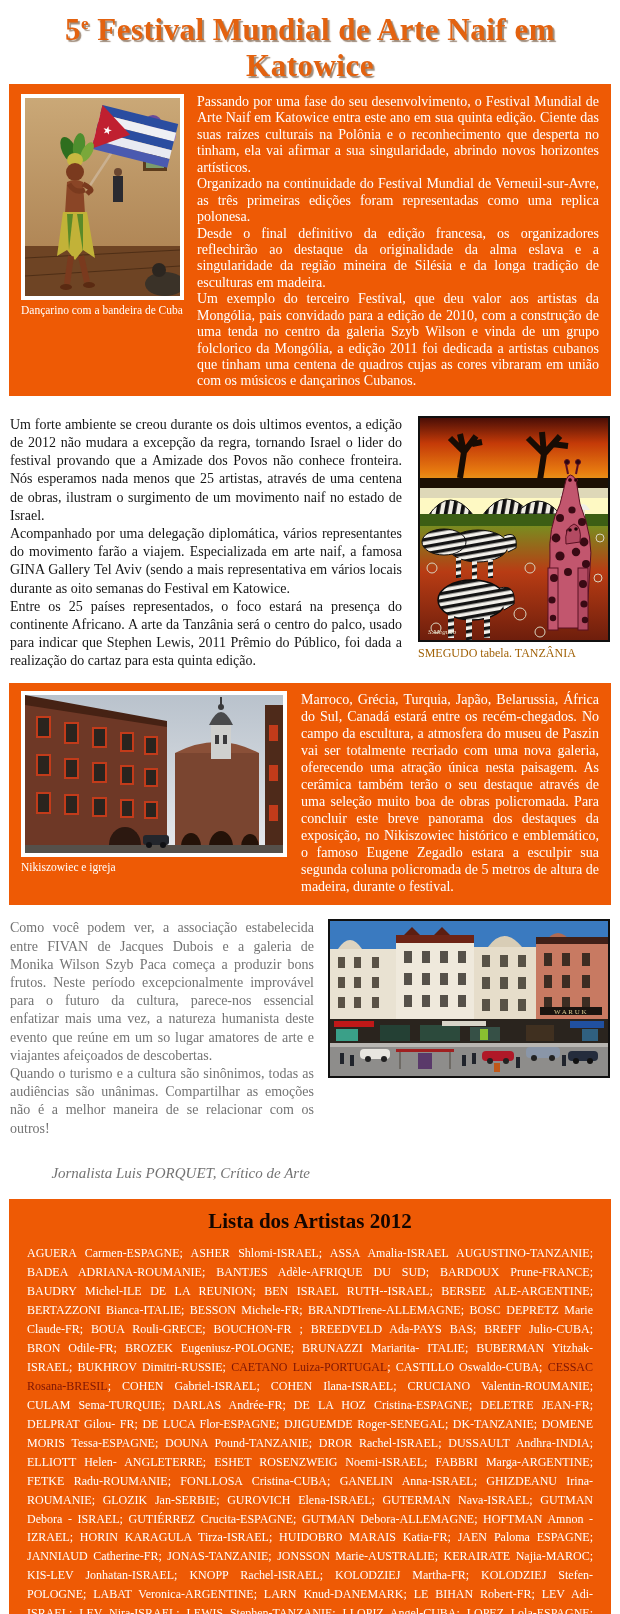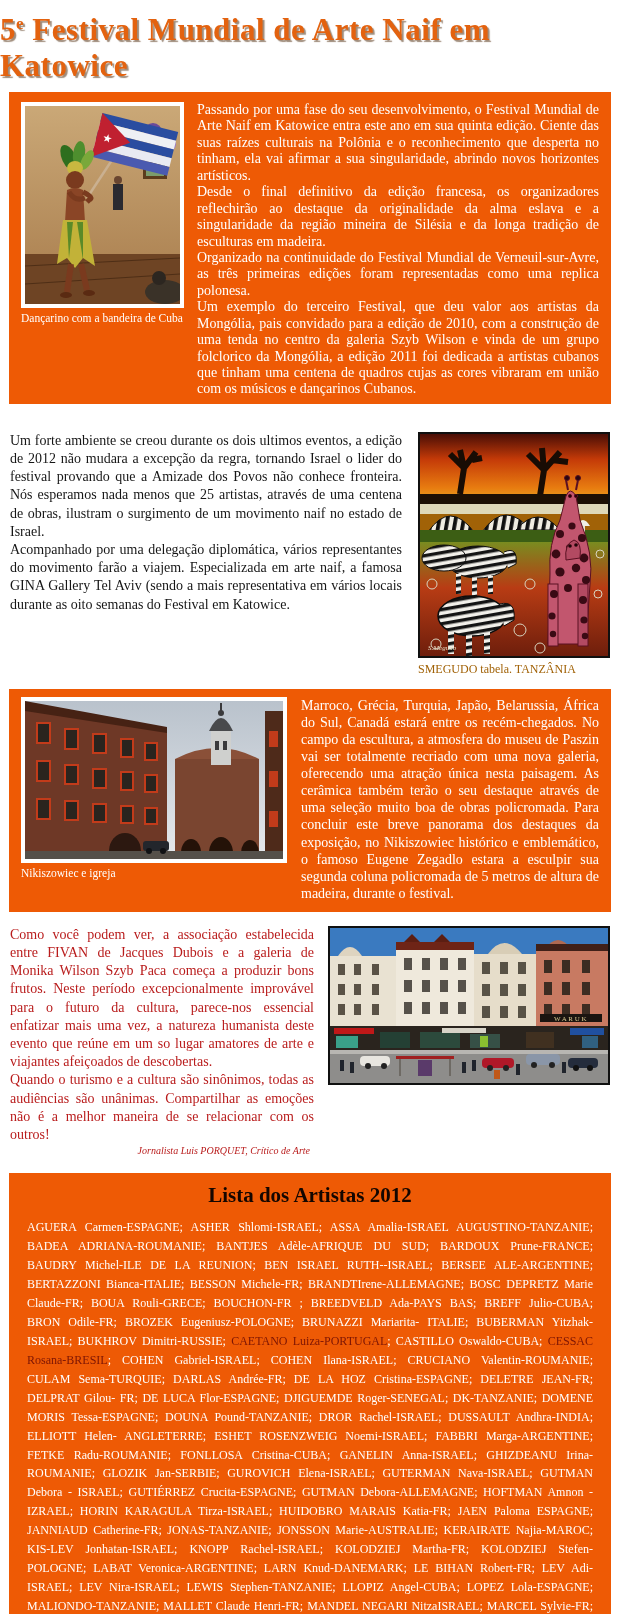--- a/index.html
+++ b/index.html
@@ -2,55 +2,55 @@
 <html style="--orange: #EE5A05; --title_orange: #E3620F; --maroon: #7C1505; --infobar_black: #040404;"><head>
 <meta charset="utf-8">
 <title>5e Festival Mundial de Arte Naif em Katowice</title>
 <style>
   *{box-sizing:border-box;margin:0;padding:0}
   html,body{background:#fff}
   body{width:620px;font-family:"Liberation Serif","DejaVu Serif",serif;color:#1a1a1a}
   .page{width:620px;overflow:hidden}
 
   
-  .hdr{padding:12px 0 8px;text-align:left}
+  .hdr{padding:12px 0 0;text-align:center}
   .hdr h1{font-size:31px;font-weight:bold;color:var(--title_orange,#E3620F);
           text-shadow:2px 2px 1px rgba(80,45,15,.55);letter-spacing:.5px}
   .hdr sup{font-size:.55em}
 
   
   .orange{background:var(--orange,#EE5A05);color:#fff;margin:0 9px}
   .whitesec{background:#fff;color:#161616}
   .just{text-align:justify}
   .flex{display:flex}
   figure{flex:0 0 auto}
   figcaption{font-size:11.5px;text-align:left;padding-top:4px}
   .frame-white{border:4px solid #fff;font-size:0;line-height:0;background:#fff}
-  .frame-black{border:2px solid #101010;font-size:0;line-height:0;background:#a16207}
+  .frame-black{border:2px solid #101010;font-size:0;line-height:0;background:#fef9c3}
   p{margin:0}
 
   
   .sec1{padding:10px 12px 6px;gap:13px;min-height:233px}
   .sec1 .txt{font-size:14px;line-height:1.175}
   .sec1 figcaption{color:#fff}
 
   
-  .sec2{padding:28px 10px 6px;gap:16px}
+  .sec2{padding:20px 10px 6px;gap:16px}
   .sec2 .txt{width:392px;font-size:14px;line-height:1.3;color:#161616}
   .sec2 figcaption{color:#a16207;font-size:12px}
 
   
   .sec3{margin-top:6px;padding:8px 12px 10px;gap:14px;min-height:222px}
   .sec3 .txt{font-size:14px;line-height:1.22}
   .sec3 figcaption{color:#fff}
 
   
   .sec4{padding:14px 10px 6px;gap:14px}
-  .sec4 .txt{width:308px;font-size:14px;line-height:1.3;color:#b91c1c}
-  .sec4 .sig{font-style:italic;font-size:10px;text-align:right;padding-right:4px}
+  .sec4 .txt{width:308px;font-size:14px;line-height:1.3;color:#737373}
+  .sec4 .sig{font-style:italic;font-size:15px;text-align:right;margin-top:26px;padding-right:4px}
   .sec4 figcaption{color:#161616;font-size:12.5px}
 
   
   .sec5{margin-top:10px;padding:10px 18px 18px;min-height:415px}
   .sec5 h2{font-size:21px;font-weight:bold;color:#140600;text-align:center;margin-bottom:10px}
   .artists{font-size:12px;line-height:1.58;text-align:justify;word-spacing:1px;color:#fff}
   .artists .hl{color:var(--maroon,#7C1505);font-weight:normal}
 </style>
 </head>
 <body>
@@ -115,30 +115,31 @@
           <ellipse cx="64" cy="187" rx="6" ry="3" fill="#5a2a12"></ellipse>
 
           <ellipse cx="140" cy="186" rx="20" ry="12" fill="#3a3228"></ellipse>
           <circle cx="134" cy="172" r="7" fill="#2c2620"></circle>
         </svg>
       </div>
       <figcaption>Dançarino com a bandeira de Cuba</figcaption>
     </figure>
     <div class="txt just">
       <p>Passando por uma fase do seu desenvolvimento, o Festival Mundial de Arte Naif em Katowice entra este ano em sua quinta edição. Ciente das suas raízes culturais na Polônia e o reconhecimento que desperta no tinham, ela vai afirmar a sua singularidade, abrindo novos horizontes artísticos.</p>
+      <p>Organizado na continuidade do Festival Mundial de Verneuil-sur-Avre, as três primeiras edições foram representadas como uma replica polonesa.</p>
       <p>Desde o final definitivo da edição francesa, os organizadores reflechirão ao destaque da originalidade da alma eslava e a singularidade da região mineira de Silésia  e da longa tradição de esculturas em madeira.</p>
-      <p>Organizado na continuidade do Festival Mundial de Verneuil-sur-Avre, as três primeiras edições foram representadas como uma replica polonesa.</p>
       <p>Um exemplo do terceiro Festival, que deu valor aos artistas da Mongólia, pais convidado para a edição de 2010, com a construção de uma tenda no centro da galeria Szyb Wilson e vinda de um grupo folclorico da Mongólia, a  edição 2011 foi dedicada a artistas cubanos que tinham uma centena de quadros cujas as cores vibraram em união com os músicos e dançarinos Cubanos.</p>
     </div>
   </section>
 
   <section class="whitesec sec2 flex">
     <div class="txt just">
       <p>Um forte ambiente se creou durante os dois ultimos eventos, a edição de 2012 não mudara  a excepção da regra, tornando Israel  o lider do festival provando que a  Amizade dos Povos não conhece fronteira. Nós esperamos nada menos que 25 artistas, através de uma centena de obras, ilustram o surgimento de um movimento naif no estado de Israel.</p>
       <p>Acompanhado por uma delegação diplomática, vários representantes do movimento farão a viajem. Especializada em arte naif, a famosa GINA Gallery Tel Aviv (sendo a mais representativa em vários locais durante as oito semanas do Festival em Katowice.</p>
+      <p>Entre os 25 países representados, o foco estará na presença do continente Africano. A arte da Tanzânia será o centro do palco, usado para indicar que Stephen Lewis, 2011 Prêmio do Público, foi dada a realização do cartaz para esta quinta edição.</p>
     </div>
     <figure>
       <div class="frame-black">
         <svg width="188" height="222" viewBox="0 0 188 222">
           <defs>
             <linearGradient id="sky2" x1="0" y1="0" x2="0" y2="1">
               <stop offset="0" stop-color="#4a0e06"></stop>
                 <stop offset=".35" stop-color="#c43a08"></stop>
               <stop offset=".75" stop-color="#e87c10"></stop>
                 <stop offset="1" stop-color="#e8b428"></stop>

